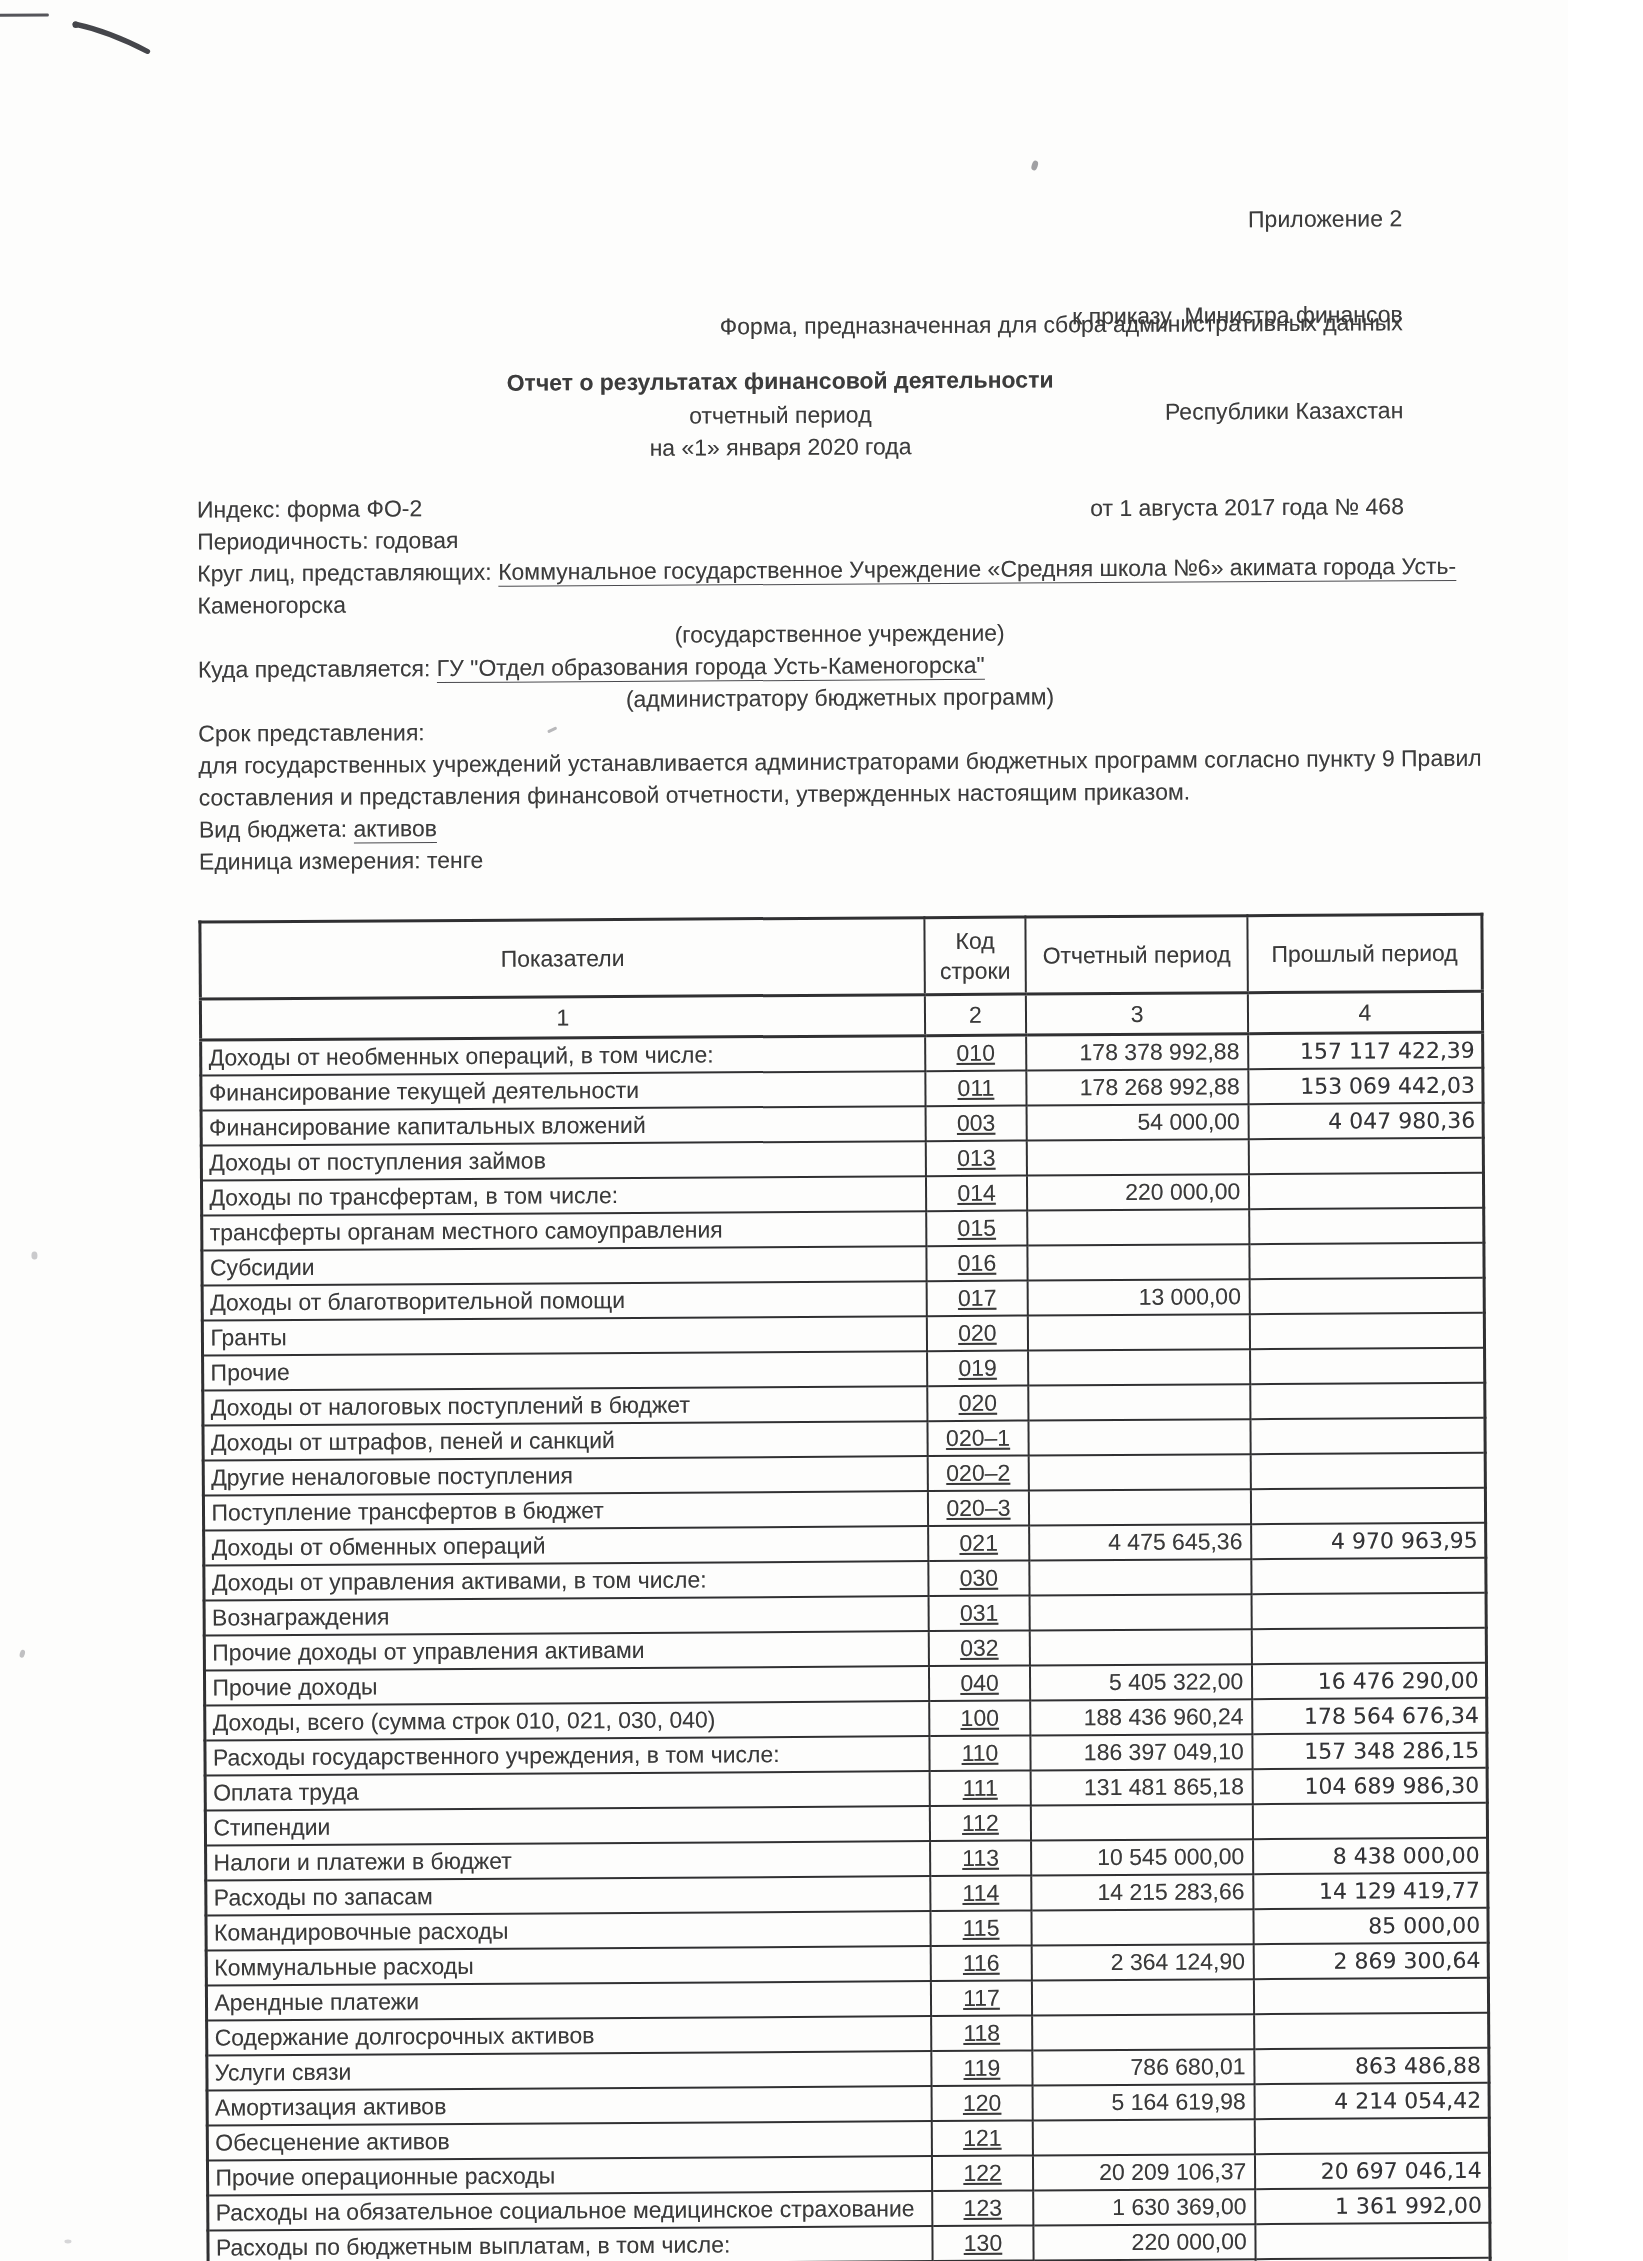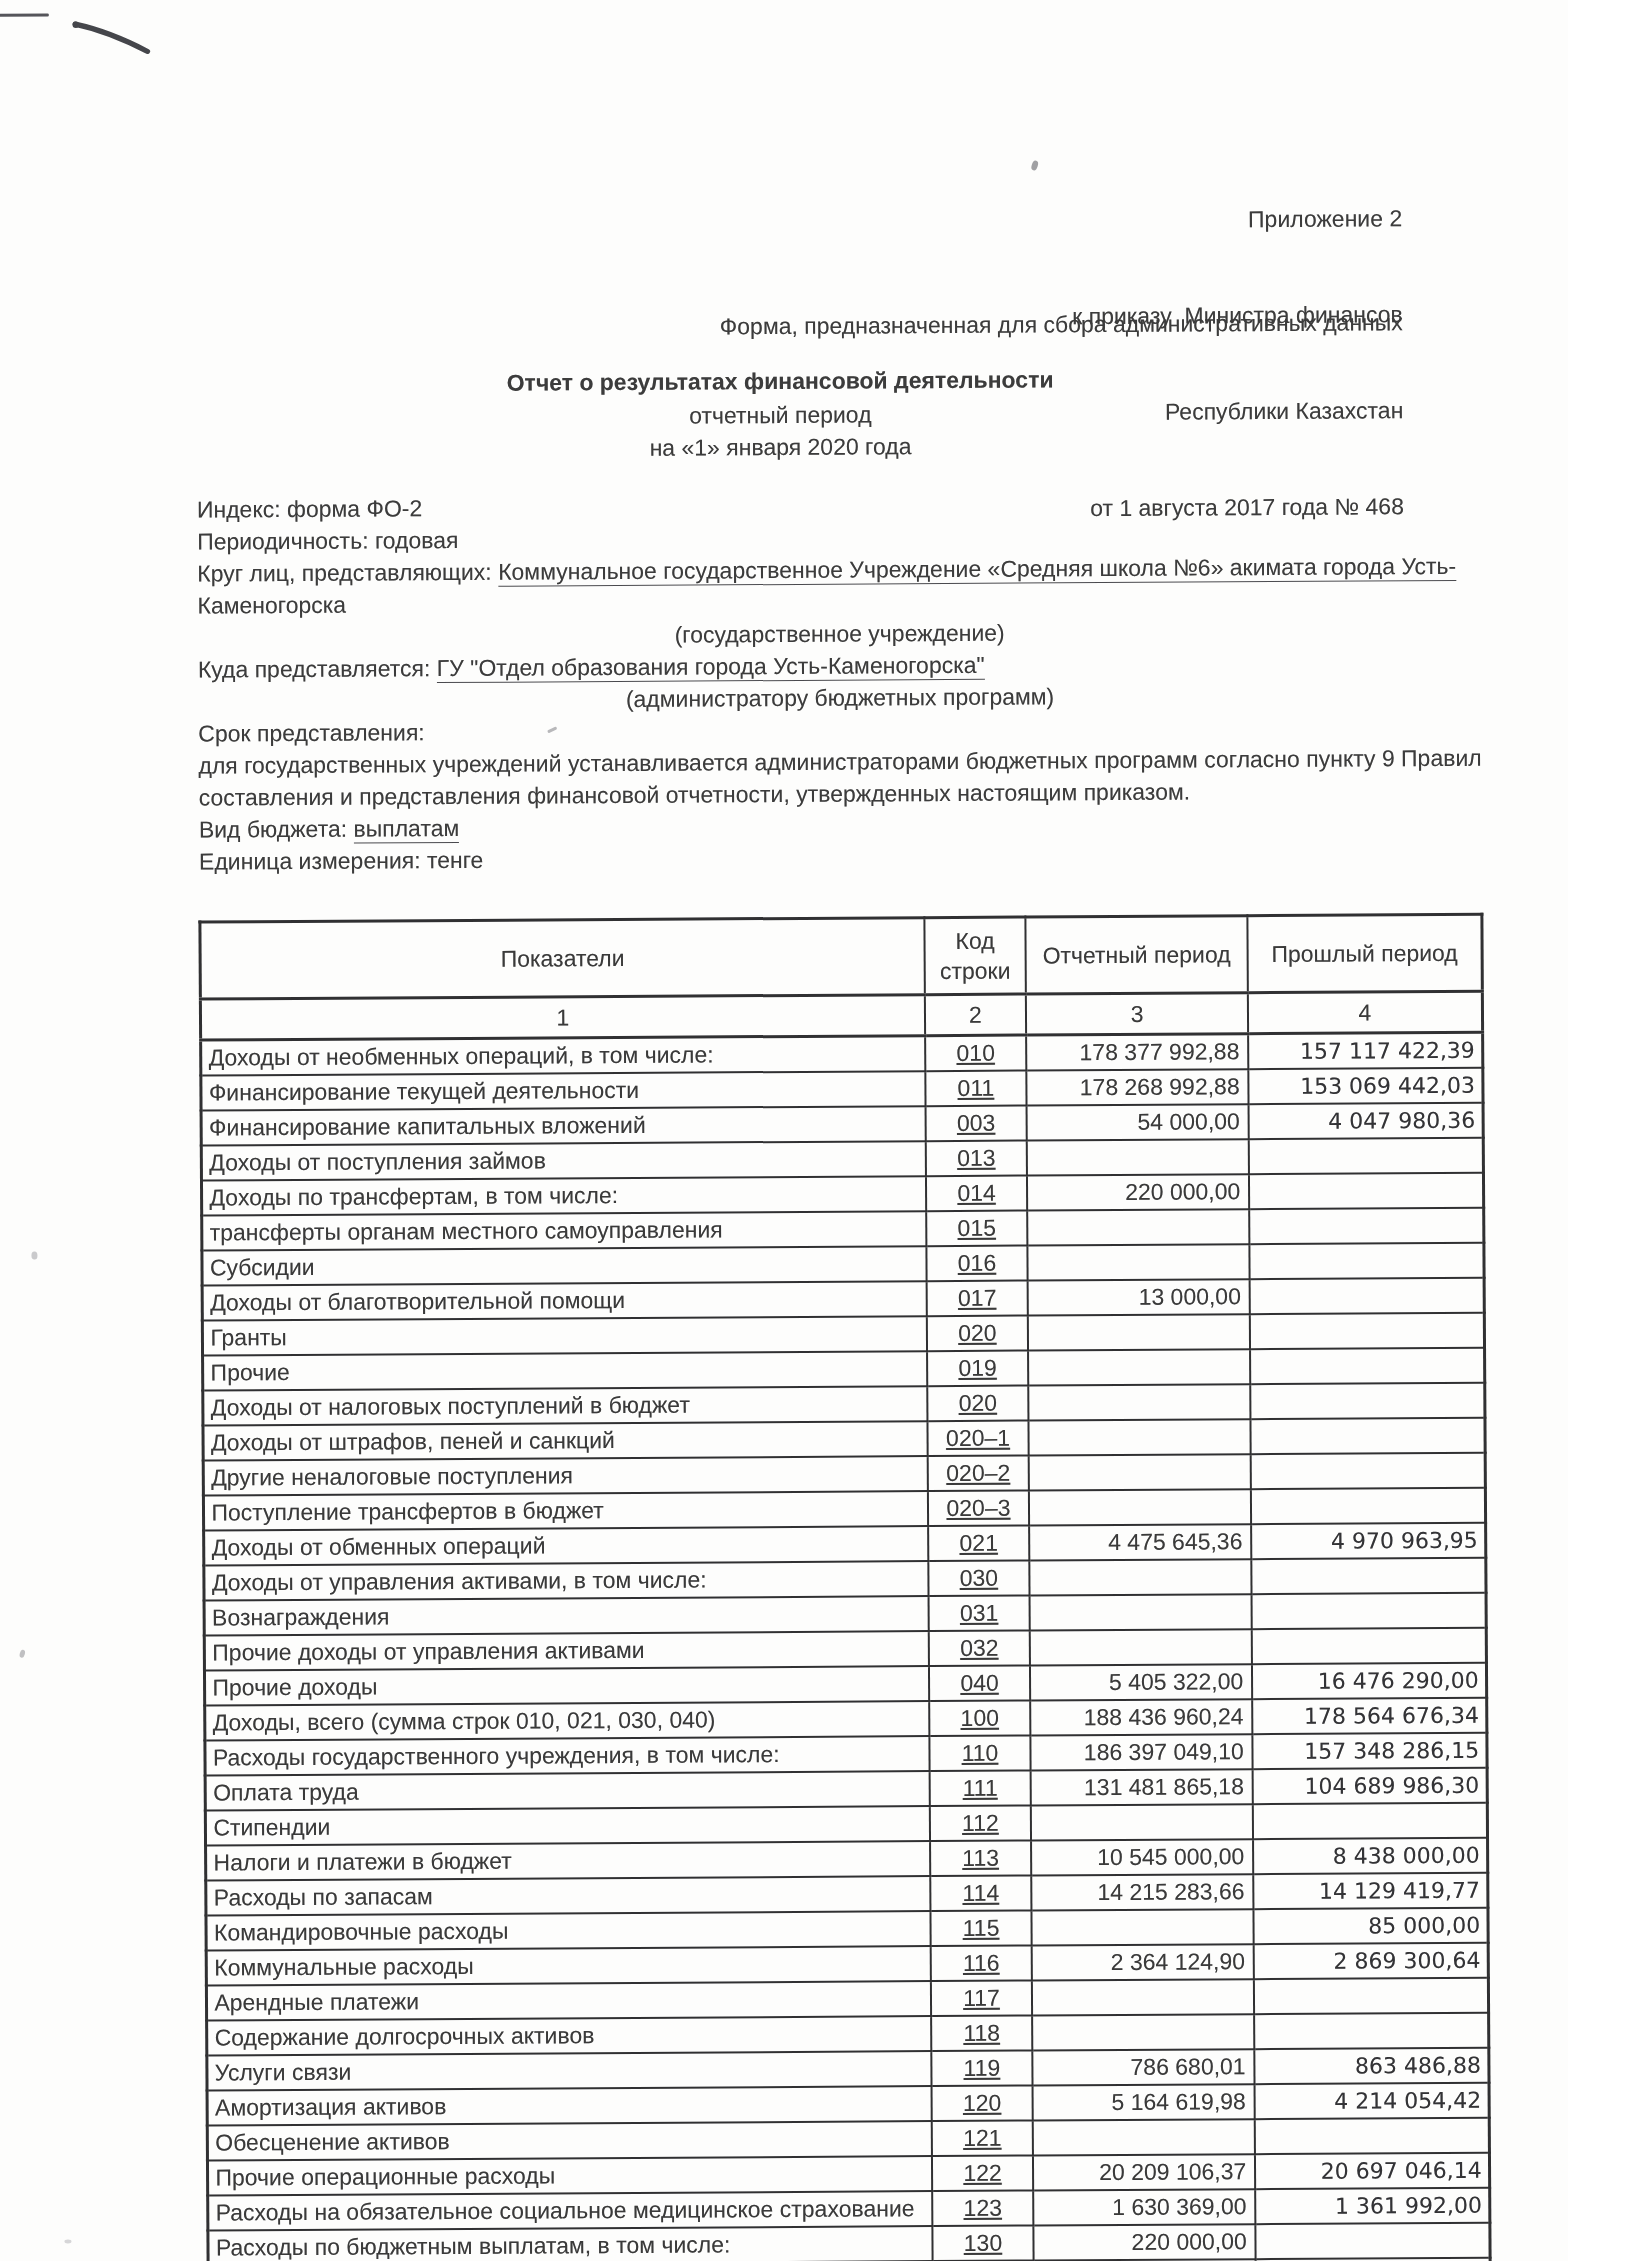--- a/index.html
+++ b/index.html
@@ -189,21 +189,21 @@
       <div class="meta-line">Индекс: форма ФО-2</div>
       <div class="meta-line">Периодичность: годовая</div>
       <div class="meta-line"><span>Круг лиц, представляющих: </span><span class="u">Коммунальное государственное Учреждение «Средняя школа №6» акимата города Усть-</span></div>
       <div class="meta-line">Каменогорска</div>
       <div class="meta-line note-center">(государственное учреждение)</div>
       <div class="meta-line"><span>Куда представляется: </span><span class="u">ГУ "Отдел образования города Усть-Каменогорска"</span></div>
       <div class="meta-line note-center">(администратору бюджетных программ)</div>
       <div class="meta-line">Срок представления:</div>
       <div class="meta-line">для государственных учреждений устанавливается администраторами бюджетных программ согласно пункту 9 Правил</div>
       <div class="meta-line">составления и представления финансовой отчетности, утвержденных настоящим приказом.</div>
-      <div class="meta-line"><span>Вид бюджета: </span><span class="u">выплатам</span></div>
+      <div class="meta-line"><span>Вид бюджета: </span><span class="u">активов</span></div>
       <div class="meta-line">Единица измерения: тенге</div>
     </div>
 
     <table class="report-table">
       <colgroup>
         <col class="c1">
           <col class="c2">
           <col class="c3">
           <col class="c4">
       </colgroup>
@@ -218,21 +218,21 @@
           <td>1</td>
           <td>2</td>
           <td>3</td>
           <td>4</td>
         </tr>
       </thead>
       <tbody>
           <tr>
             <td class="cell-name">Доходы от необменных операций, в том числе:</td>
             <td class="cell-code">010</td>
-            <td class="cell-cur">178 377 992,88</td>
+            <td class="cell-cur">178 378 992,88</td>
             <td class="cell-prev">157 117 422,39</td>
           </tr>
           <tr>
             <td class="cell-name">Финансирование текущей деятельности</td>
             <td class="cell-code">011</td>
             <td class="cell-cur">178 268 992,88</td>
             <td class="cell-prev">153 069 442,03</td>
           </tr>
           <tr>
             <td class="cell-name">Финансирование капитальных вложений</td>

